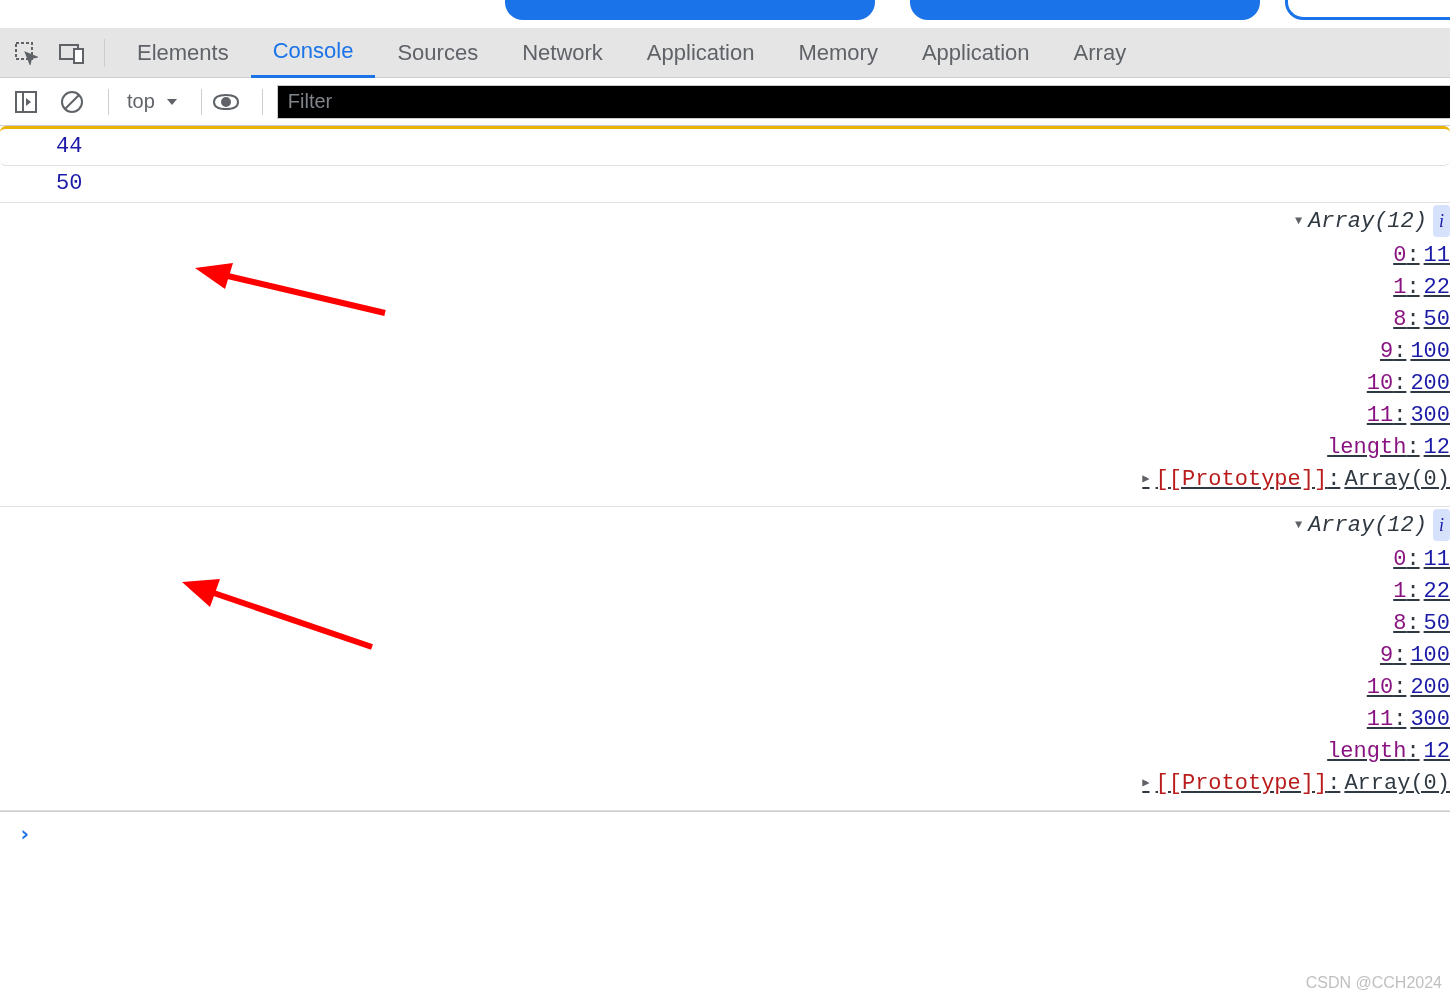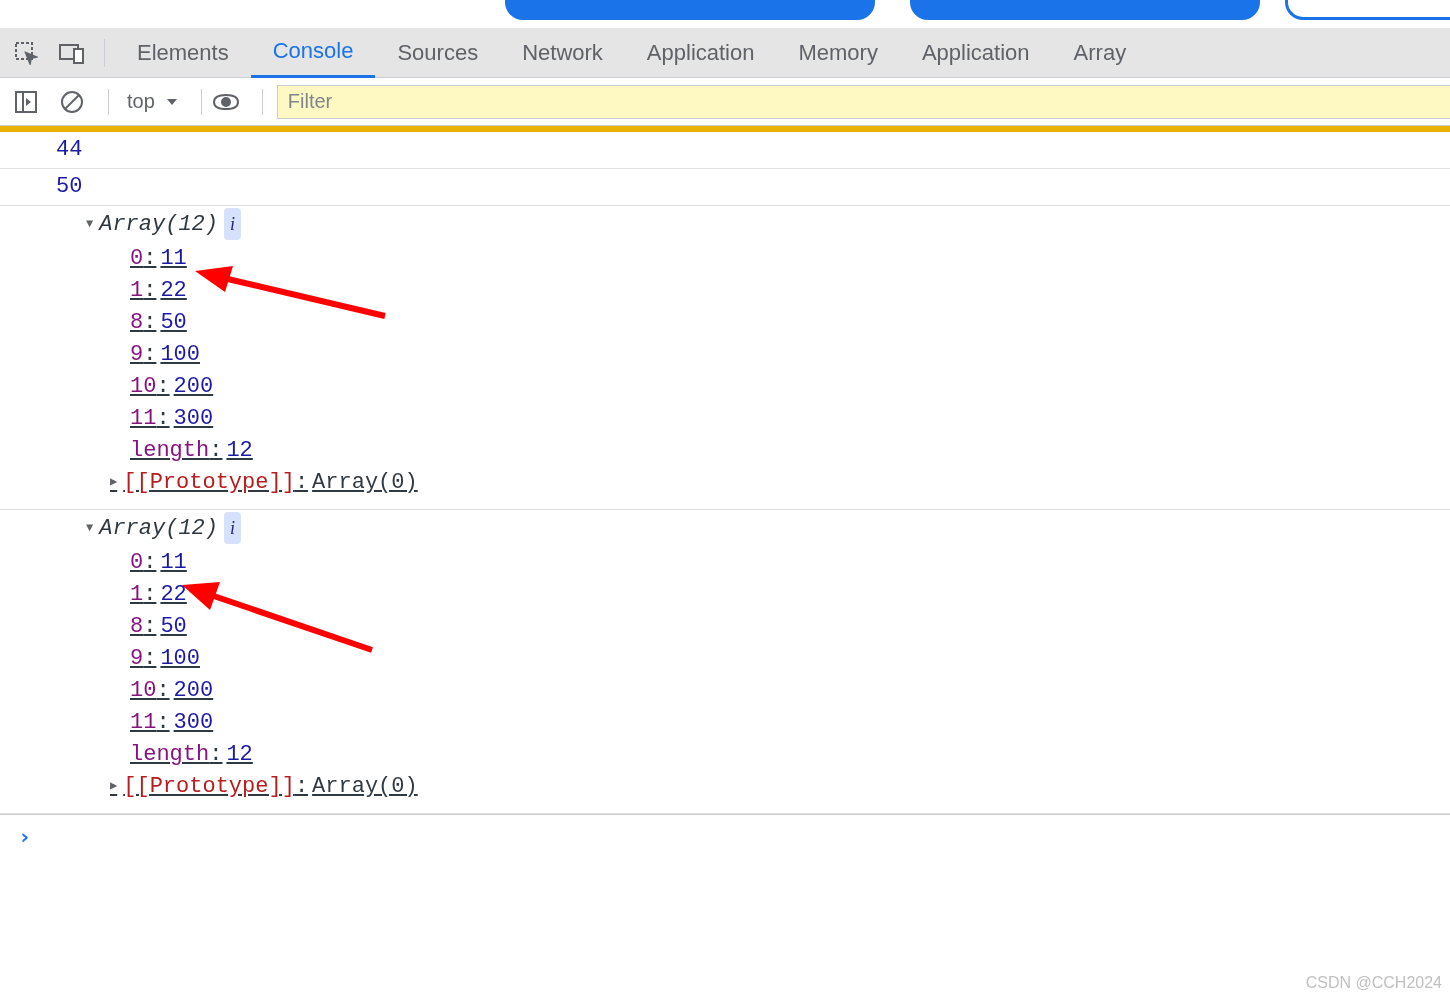--- a/index.html
+++ b/index.html
@@ -12,29 +12,29 @@
   .tabbar { display:flex; align-items:center; height:50px; background:#e5e5e5; border-bottom:1px solid #cacdd1; padding-left:12px; }
   .tb-icon { width:28px; height:28px; margin-right:18px; display:flex; align-items:center; justify-content:center; color:#5f6368; }
   .tb-div { width:1px; height:28px; background:#cacdd1; margin:0 10px 0 0; }
   .tab { padding:0 22px; height:50px; display:flex; align-items:center; font-size:22px; color:#5f6368; cursor:pointer; }
   .tab.active { color:#1a73e8; border-bottom:3px solid #1a73e8; }
   .toolbar { display:flex; align-items:center; height:48px; border-bottom:1px solid #cacdd1; padding-left:12px; }
   .tool-icon { width:28px; height:28px; margin-right:18px; display:flex; align-items:center; justify-content:center; color:#5f6368; }
   .tool-div { width:1px; height:26px; background:#cacdd1; margin:0 10px 0 4px; }
   .context-sel { display:flex; align-items:center; color:#5f6368; font-size:20px; margin-right:10px; cursor:pointer; padding:0 8px;text-align:center;}
   .filter-wrap { flex:1; margin-left:4px; }
-  .filter { width:100%; height:34px; border:1px solid #cacdd1; background:#fef9c3; font-size:20px; padding:2px 10px; outline:none; color:#5f6368; border-right:none;}
+  .filter { width:100%; height:34px; border:1px solid #cacdd1; background:#000000; font-size:20px; padding:2px 10px; outline:none; color:#5f6368; border-right:none;}
   .filter::placeholder { color:#80868b; font-style:normal; }
   .log-area { font-family: Consolas,"Courier New",monospace; font-size:22px; line-height:32px; }
   .log-row { border-bottom:1px solid #e0e0e0; padding:2px 0 2px 56px; position:relative; min-height:34px;}
-  .log-row.first { border-top:6px solid #eab308; }
+  .log-row.first { border-top:3px solid #eab308;border-radius:6px; }
   .num-blue { color:#1a1aa6; }
   .arrow-down::before { content:"▼"; font-size:12px; color:#5f6368; margin-right:6px; position:relative; top:-3px;}
   .arrow-right::before { content:"▶"; font-size:12px; color:#5f6368; margin-right:6px; position:relative; top:-3px;}
-  .obj-row { padding:2px 0 8px 86px; border-bottom:1px solid #e0e0e0; position:relative;}
+  .obj-row { padding:2px 0 8px 54px; border-bottom:1px solid #e0e0e0; position:relative;text-align:right;}
   .obj-head { font-style:italic; color:#303942; }
   .info-badge { display:inline-block; background:#d6e2fb; color:#1a1aa6; font-family:serif; font-style:italic; font-size:18px; border-radius:4px; padding:0 6px; margin-left:6px; cursor:pointer;}
   .obj-line { padding-left:44px;text-decoration:underline; }
   .idx { color:#881280; }
   .lenkey { color:#881280; }
   .proto { color:#b91c1c; }
   .colon { color:#303942; padding-right:4px;}
   .obj-line.pro { padding-left:24px; }
   .prompt-row { border-top:1px solid #cacdd1; padding:6px 0 6px 18px; color:#1a73e8; font-family:Consolas,monospace; font-size:22px; font-weight:bold;}
   .redarrow { position:absolute; pointer-events:none; }

